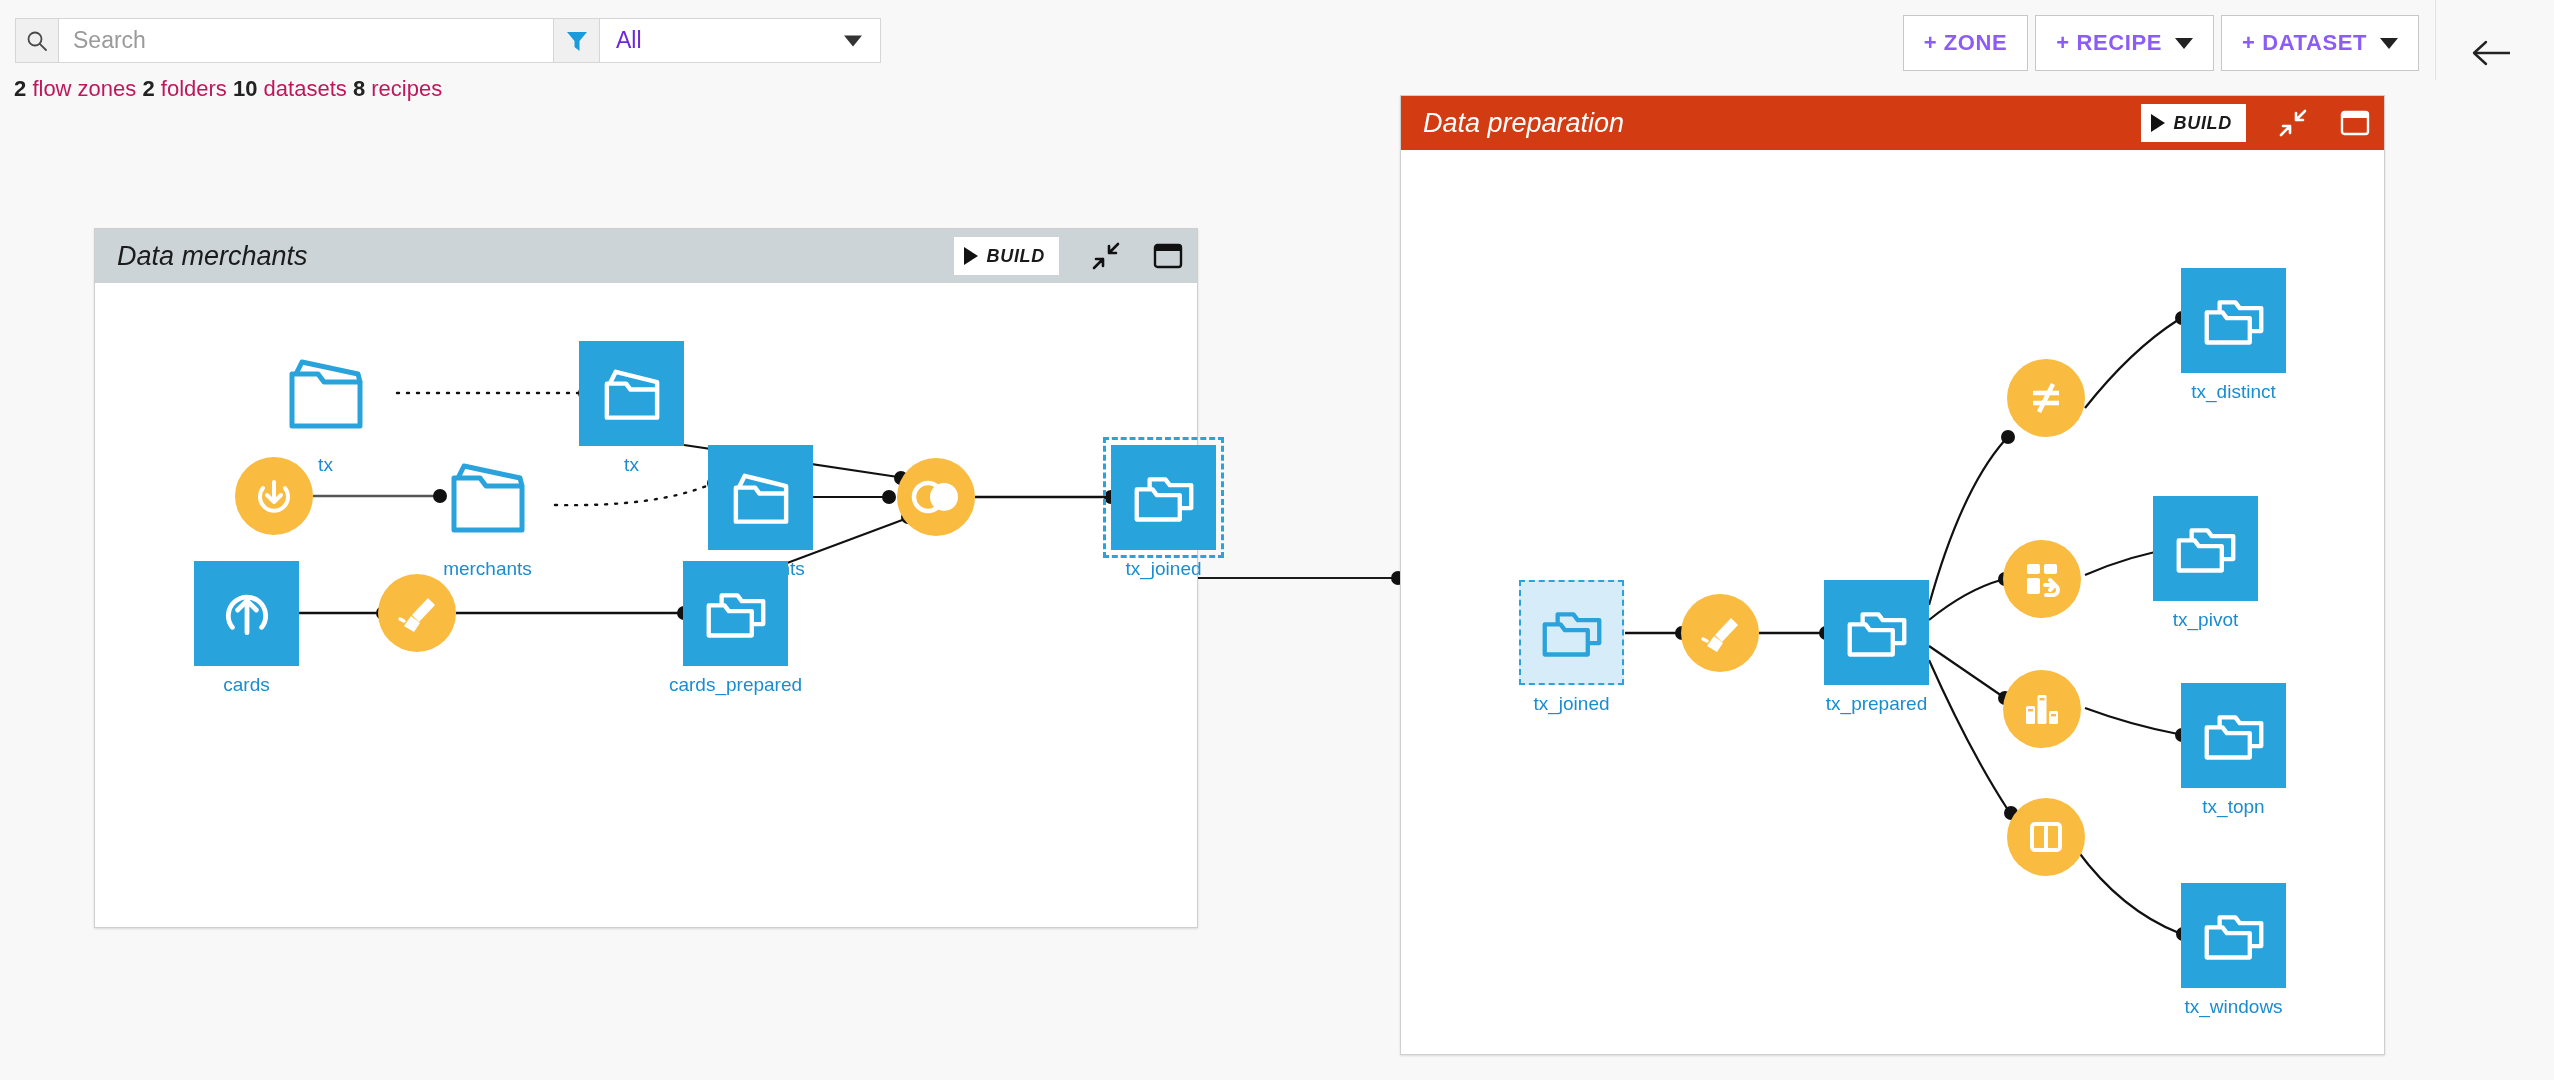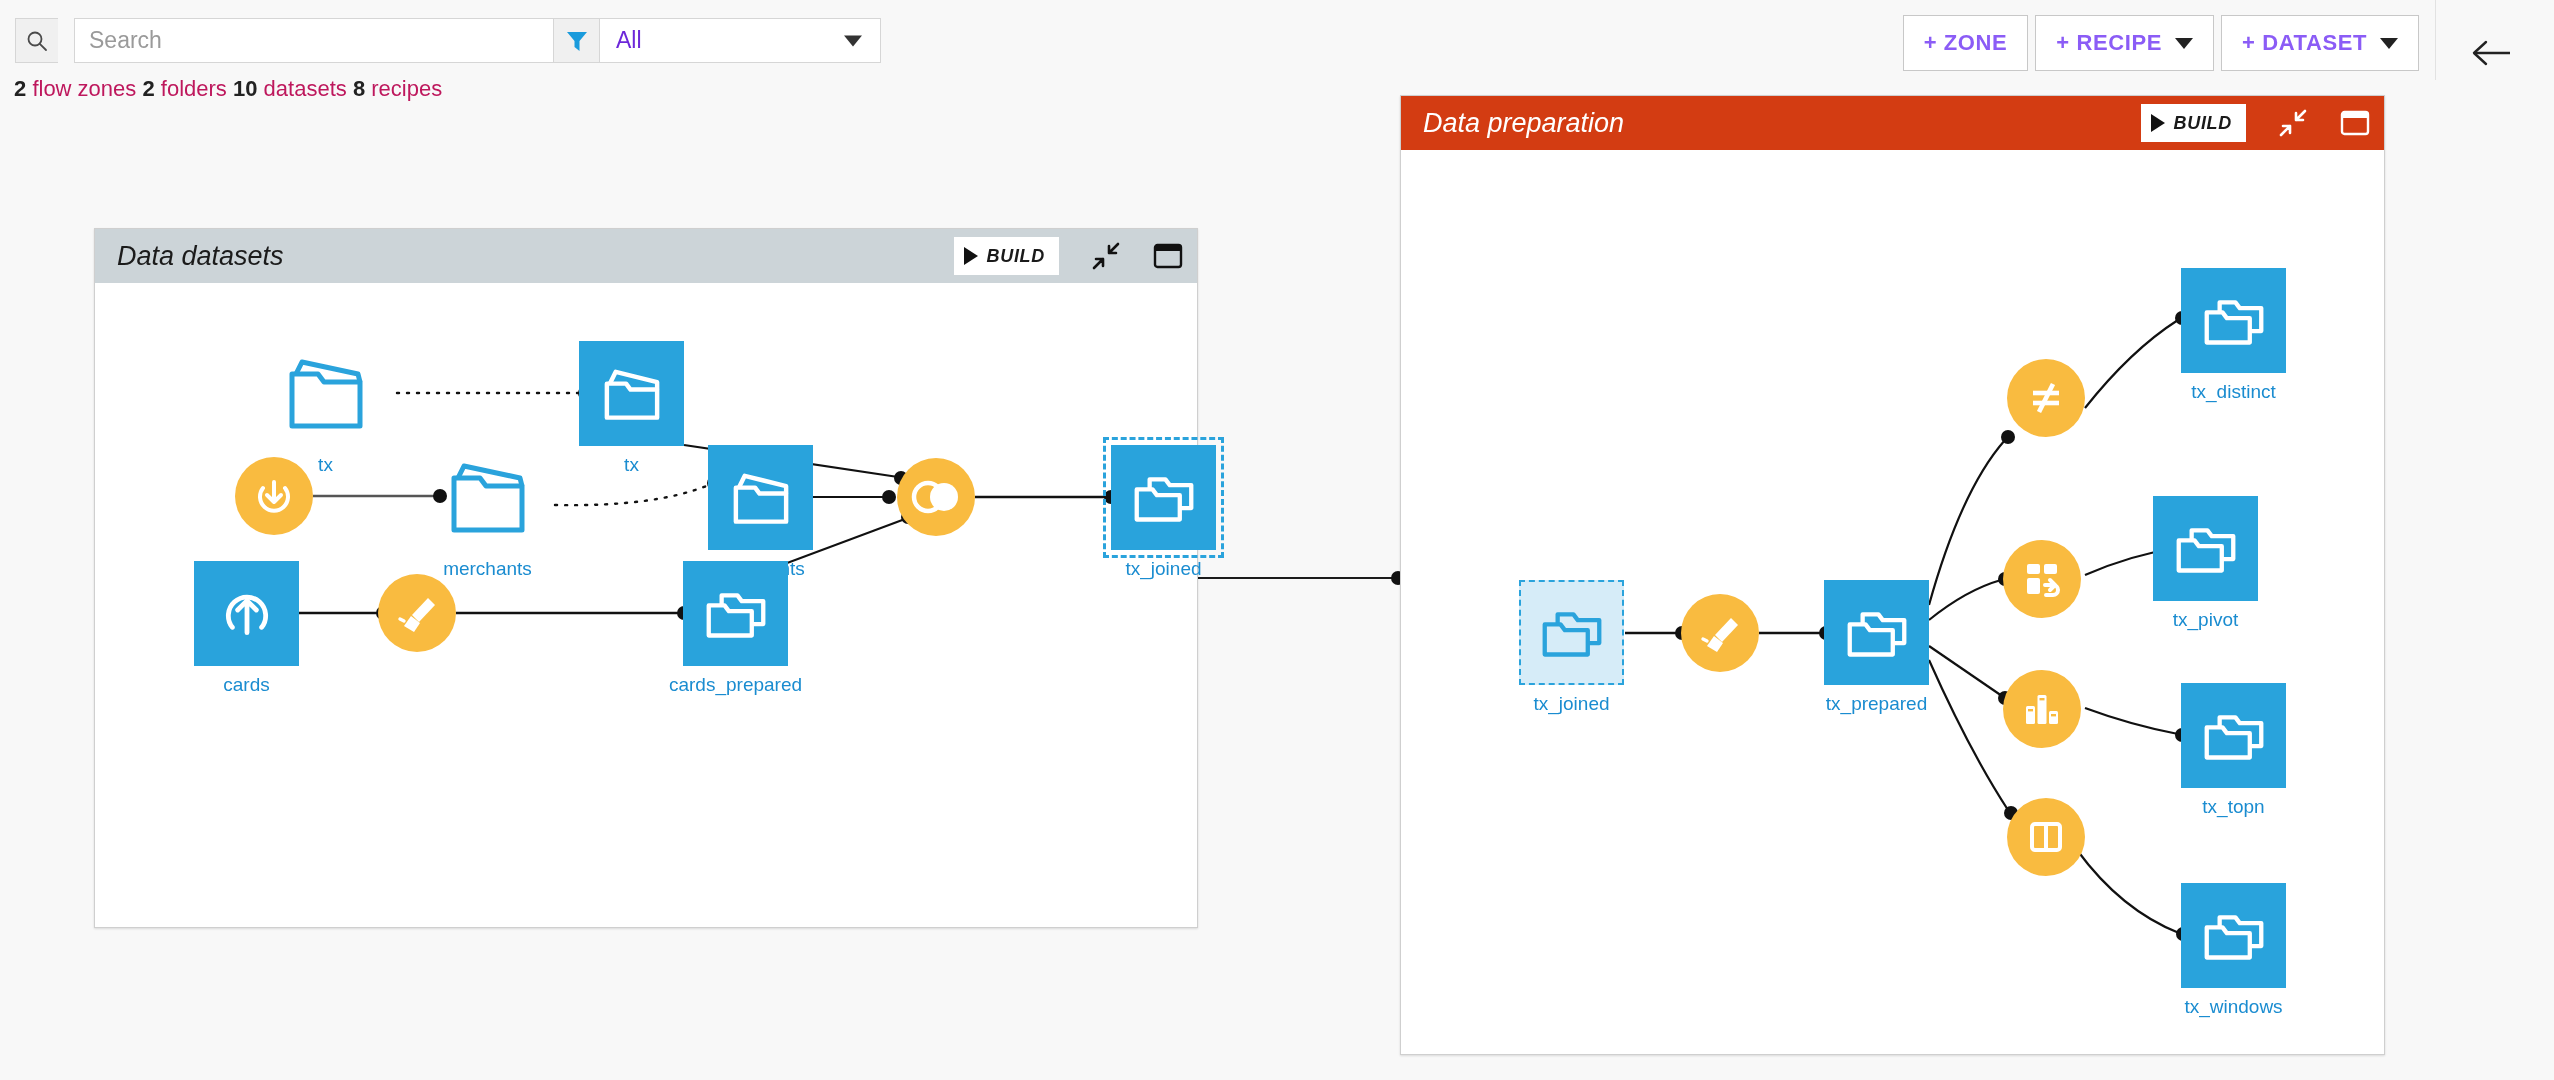--- a/index.html
+++ b/index.html
@@ -21,21 +21,21 @@
     position: absolute; left: 15px; top: 18px;
     height: 45px; display: flex; align-items: stretch;
   }
   .search-icon-box {
     width: 43px; background: #f0f0f0; border: 1px solid #d6d6d6; border-right: none;
     display: flex; align-items: center; justify-content: center;
   }
   .search-input {
     width: 500px; height: 45px; border: 1px solid #d6d6d6; background: #fff;
     font-size: 23px; padding: 0 14px; color: #333;
-    font-family: "Liberation Sans", sans-serif; outline: none; margin-left: 16px;
+    font-family: "Liberation Sans", sans-serif; outline: none;
   }
   .search-input::placeholder { color: #9a9a9a; }
 
   .filter-wrap {
     position: absolute; left: 553px; top: 18px; height: 45px; display: flex; align-items: stretch;
   }
   .filter-icon-box {
     width: 46px; background: #f0f0f0; border: 1px solid #d6d6d6; border-right: none;
     display: flex; align-items: center; justify-content: center;
   }
@@ -204,21 +204,21 @@
     </div>
   </div>
 
   <svg class="edges" width="2554" height="1080">
     <line x1="1198" y1="578" x2="1398" y2="578" stroke="#1b1b1b" stroke-width="2.2"></line>
     <circle cx="1398" cy="578" r="7" fill="#111"></circle>
   </svg>
 
   <div class="zone" id="zone-ingestion">
     <div class="zone-header">
-      <div class="zone-title">Data datasets</div>
+      <div class="zone-title">Data merchants</div>
       <div class="zone-actions">
         <div class="build-btn">
           <span class="build-tri"></span>
           <span>BUILD</span>
         </div>
         <div>
           <svg width="30" height="30" viewBox="0 0 30 30">
             <path d="M3 27 L12 18 M12 18 L12 25 M12 18 L5 18" stroke="#111" stroke-width="2.6" fill="none" stroke-linecap="round"></path>
             <path d="M27 3 L18 12 M18 12 L18 5 M18 12 L25 12" stroke="#111" stroke-width="2.6" fill="none" stroke-linecap="round"></path>
           </svg>

